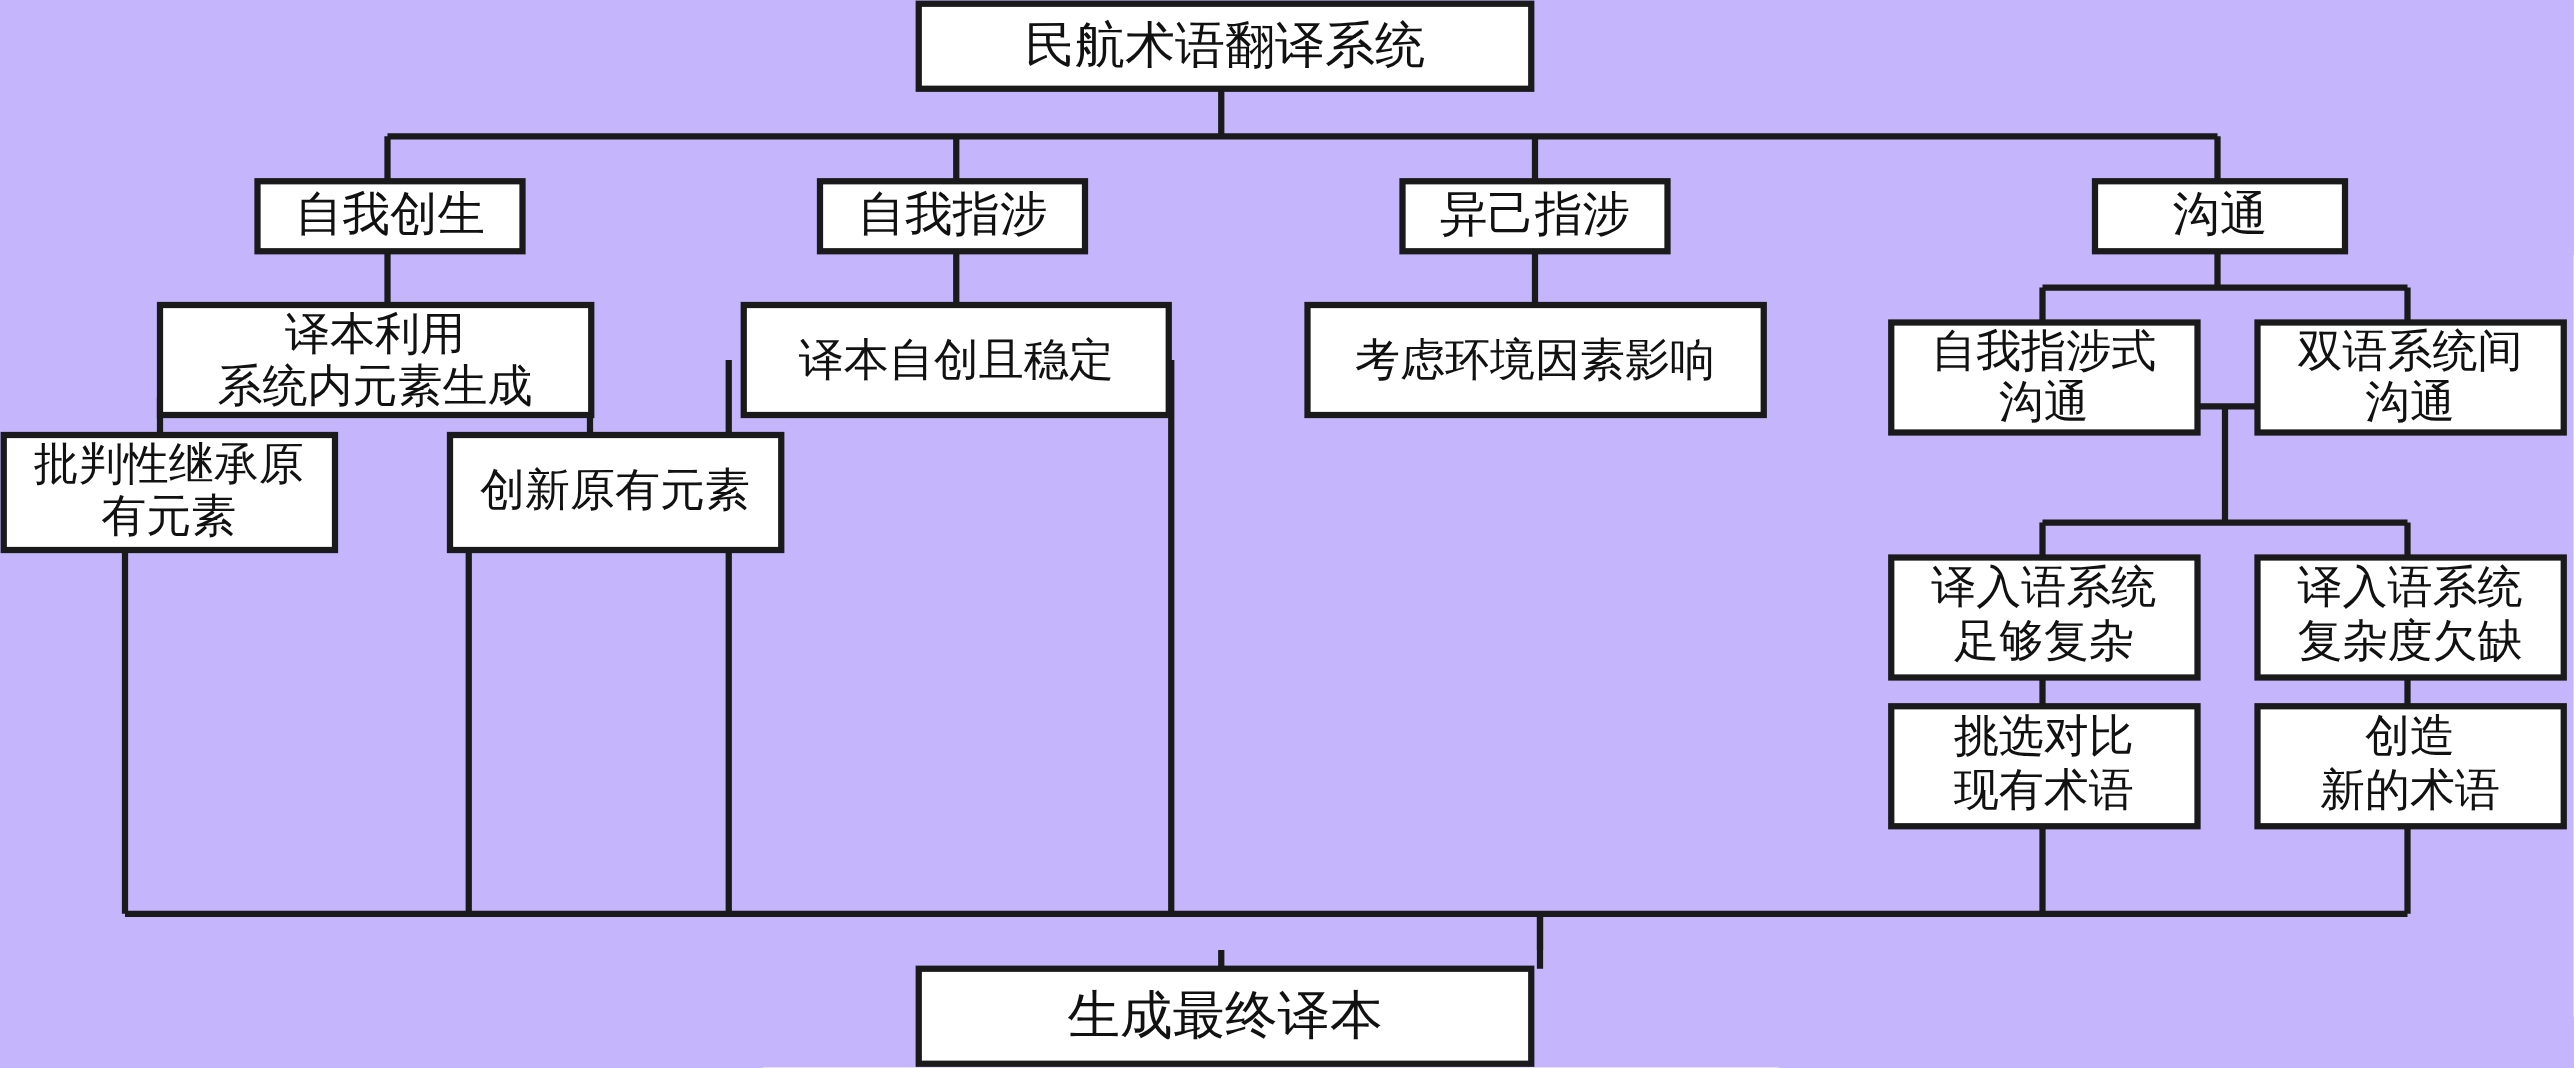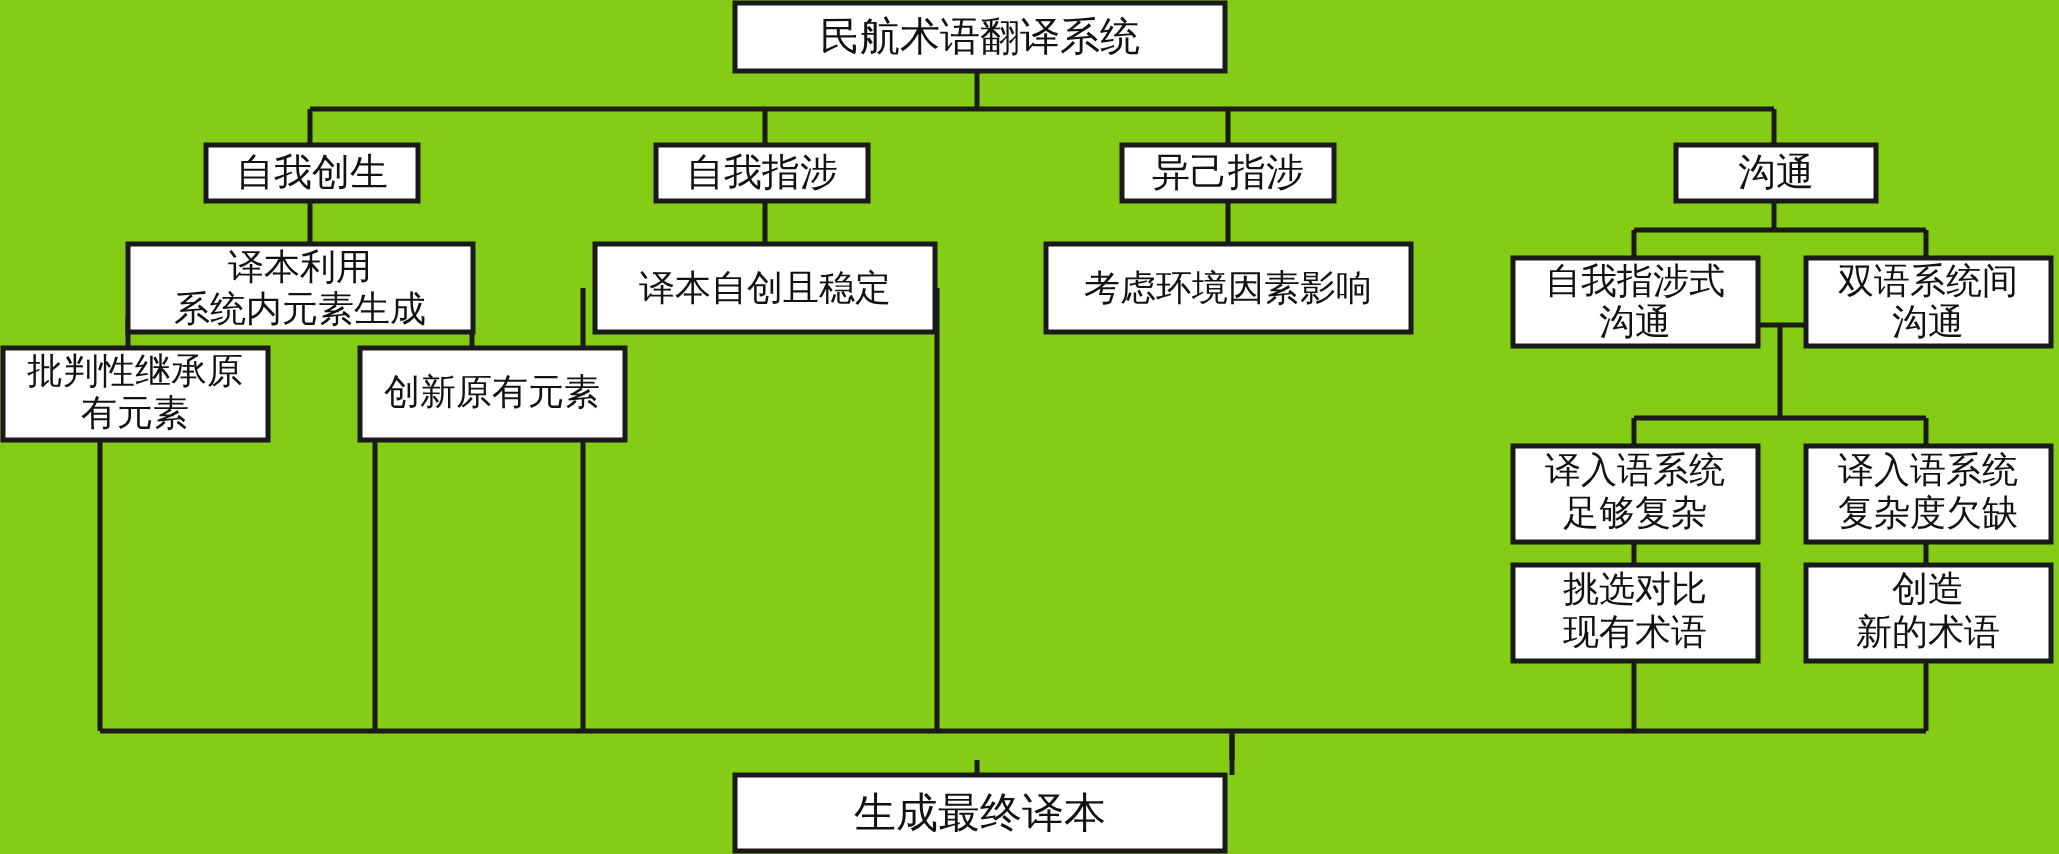--- a/index.html
+++ b/index.html
@@ -7,21 +7,21 @@
     padding: 0;
     background: #ffffff;
   }
   body {
     font-family: "DejaVu Sans", "Liberation Sans", sans-serif;
   }
   #diagram-root {
     position: relative;
     width: 2059px;
     height: 854px;
-    background: #84cc16;
+    background: #c4b5fd;
     overflow: hidden;
   }
   svg.flow-canvas {
     position: absolute;
     top: 0;
     left: 0;
     width: 2059px;
     height: 854px;
     display: block;
   }

